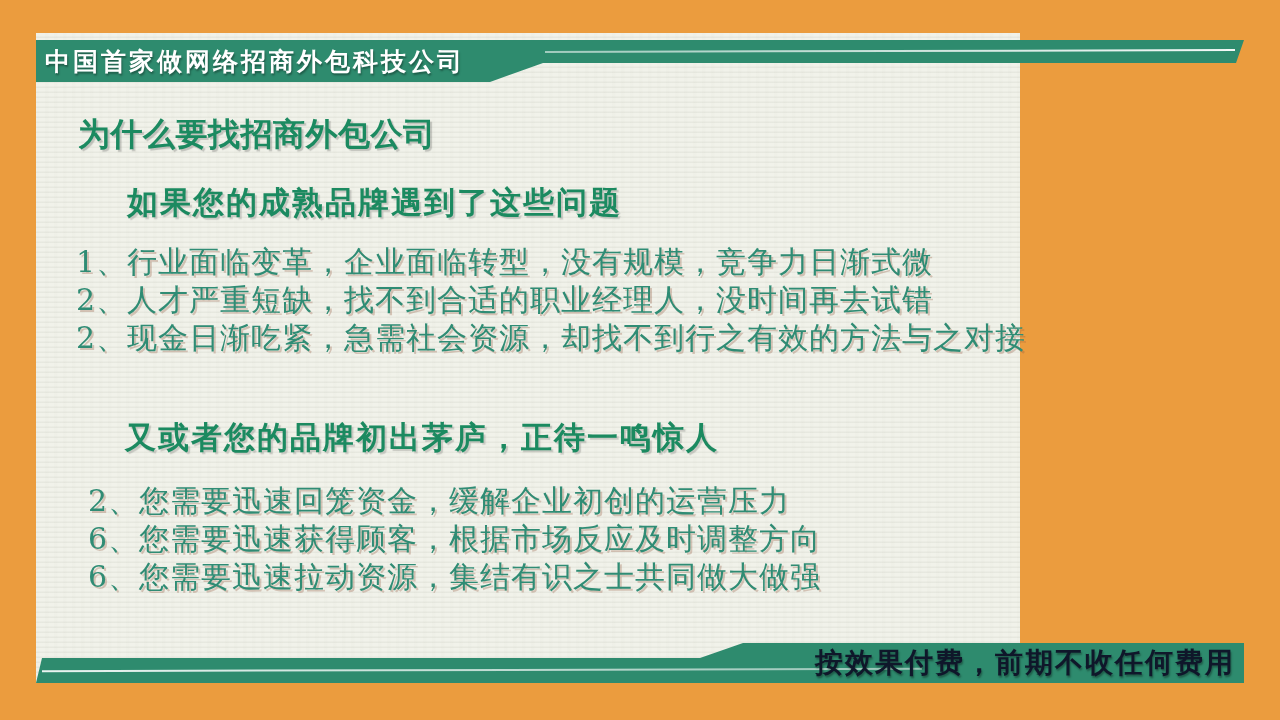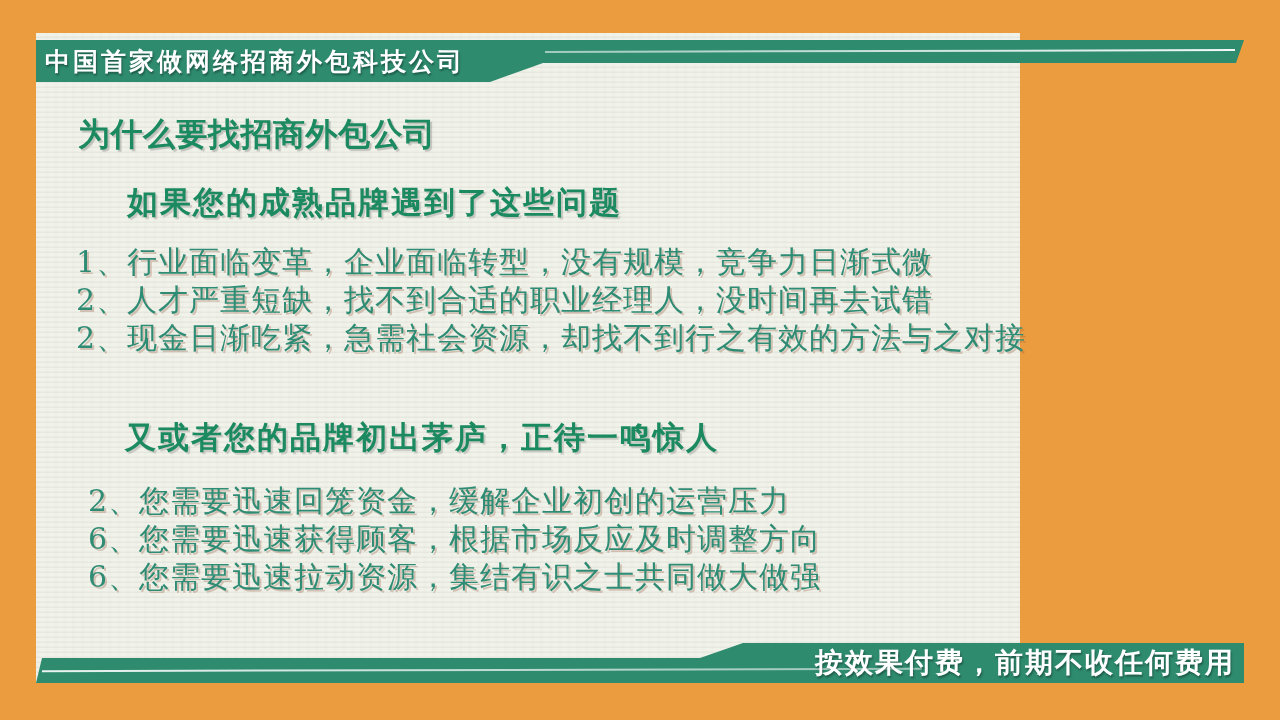--- a/index.html
+++ b/index.html
@@ -65,21 +65,21 @@
     background:#2E8B6E;
     clip-path:polygon(6px 15px,664px 15px,707px 0px,1208px 0px,1208px 40px,0px 40px);
   }
   .footer-line{
     position:absolute;left:6px;top:26px;width:880px;height:2px;
     background:linear-gradient(90deg, rgba(255,255,255,0.9), rgba(255,255,255,0.5));
     transform:rotate(-0.15deg);
   }
   .footer-slogan{
     position:absolute;right:9px;top:0;height:40px;line-height:40px;
-    color:#ffffff;font-size:28px;font-weight:bold;letter-spacing:2px;
+    color:#0f172a;font-size:28px;font-weight:bold;letter-spacing:2px;
     text-shadow:1px 2px 2px rgba(0,0,0,0.35);
     white-space:nowrap;
     margin-left:40px;
   }
 </style>
 </head>
 <body>
 
 <div class="canvas">
   <div class="slide">

